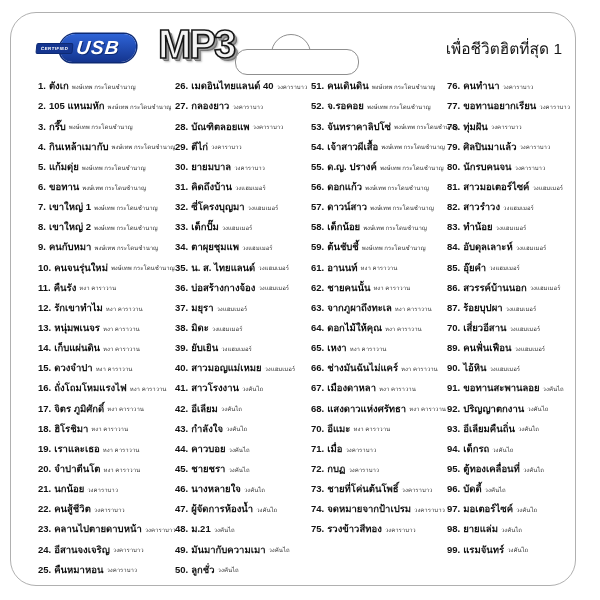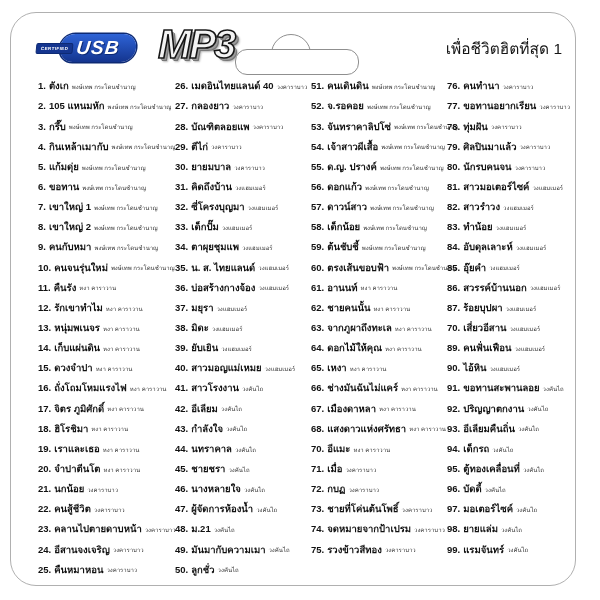--- a/index.html
+++ b/index.html
@@ -15,21 +15,21 @@
             background:linear-gradient(#2e63d6,#14358f);
             border-radius:14px;transform:skewX(-6deg);
             display:flex;align-items:center;justify-content:center;
             box-shadow:0 0 0 1.5px #0d2a74;}
   .usb-text{color:#fff;font-weight:bold;font-style:italic;font-size:19px;
             letter-spacing:1px;text-shadow:1px 1px 0 #0d2a74;}
   .usb-cert{position:absolute;left:-24px;top:9px;background:#14358f;color:#fff;
             font-size:4.5px;font-weight:bold;letter-spacing:.4px;
             padding:2px 4px;border-radius:2px;border:1px solid #0d2a74;}
   .mp3-logo{position:absolute;left:128px;top:-4px;
-            font-size:40px;font-weight:900;font-style:italic;
+            font-size:40px;font-weight:900;
             color:#f3f3f3;letter-spacing:-2px;
             -webkit-text-stroke:1.6px #151515;
             text-shadow:2px 2px 0 #9a9a9a,3px 3px 0 #777,4px 4px 2px #bbb;}
   .tab-shape{position:absolute;left:205px;top:12px;width:122px;height:24px;}
   .tab-pill{position:absolute;left:0;top:11px;width:122px;height:24px;
             background:#fff;border:1.3px solid #8f8f8f;border-radius:12px;z-index:1;}
   .tab-bump{position:absolute;left:36px;top:-4px;width:38px;height:38px;
             background:#fff;border:1.3px solid #8f8f8f;border-radius:50%;z-index:0;}
   .tab-erase{position:absolute;left:40px;top:12px;width:31px;height:4px;
              background:#fff;z-index:2;}
@@ -280,21 +280,21 @@
           <span class="t-title">อีเลียม</span>
           <span class="t-artist">วงคันไถ</span>
         </div>
         <div class="track">
           <span class="t-num">43.</span>
           <span class="t-title">กำลังใจ</span>
           <span class="t-artist">วงคันไถ</span>
         </div>
         <div class="track">
           <span class="t-num">44.</span>
-          <span class="t-title">นทราคาล</span>
+          <span class="t-title">คาวบอย</span>
           <span class="t-artist">วงคันไถ</span>
         </div>
         <div class="track">
           <span class="t-num">45.</span>
           <span class="t-title">ชายชรา</span>
           <span class="t-artist">วงคันไถ</span>
         </div>
         <div class="track">
           <span class="t-num">46.</span>
           <span class="t-title">นางหลายใจ</span>
@@ -358,25 +358,20 @@
           <span class="t-artist">พงษ์เทพ กระโดนชำนาญ</span>
         </div>
         <div class="track">
           <span class="t-num">58.</span>
           <span class="t-title">เด็กน้อย</span>
           <span class="t-artist">พงษ์เทพ กระโดนชำนาญ</span>
         </div>
         <div class="track">
           <span class="t-num">59.</span>
           <span class="t-title">ต้นชับชี้</span>
-          <span class="t-artist">พงษ์เทพ กระโดนชำนาญ</span>
-        </div>
-        <div class="track">
-          <span class="t-num">60.</span>
-          <span class="t-title">ตรงเส้นขอบฟ้า</span>
           <span class="t-artist">พงษ์เทพ กระโดนชำนาญ</span>
         </div>
         <div class="track">
           <span class="t-num">61.</span>
           <span class="t-title">อานนท์</span>
           <span class="t-artist">หงา คาราวาน</span>
         </div>
         <div class="track">
           <span class="t-num">62.</span>
           <span class="t-title">ชายคนนั้น</span>

